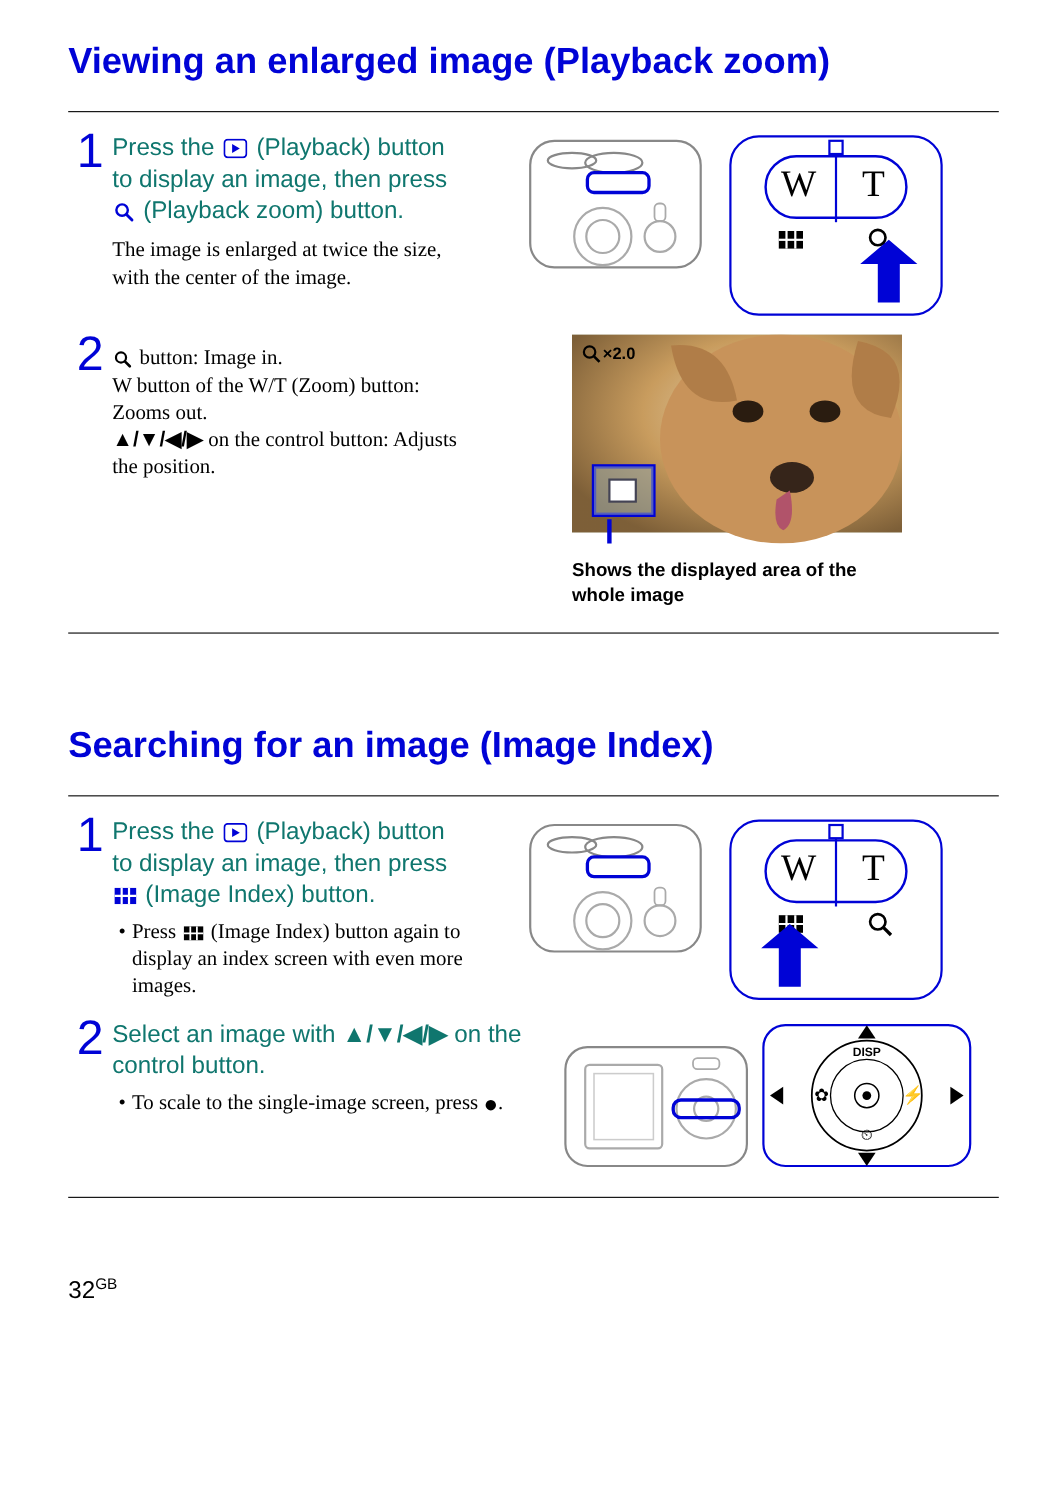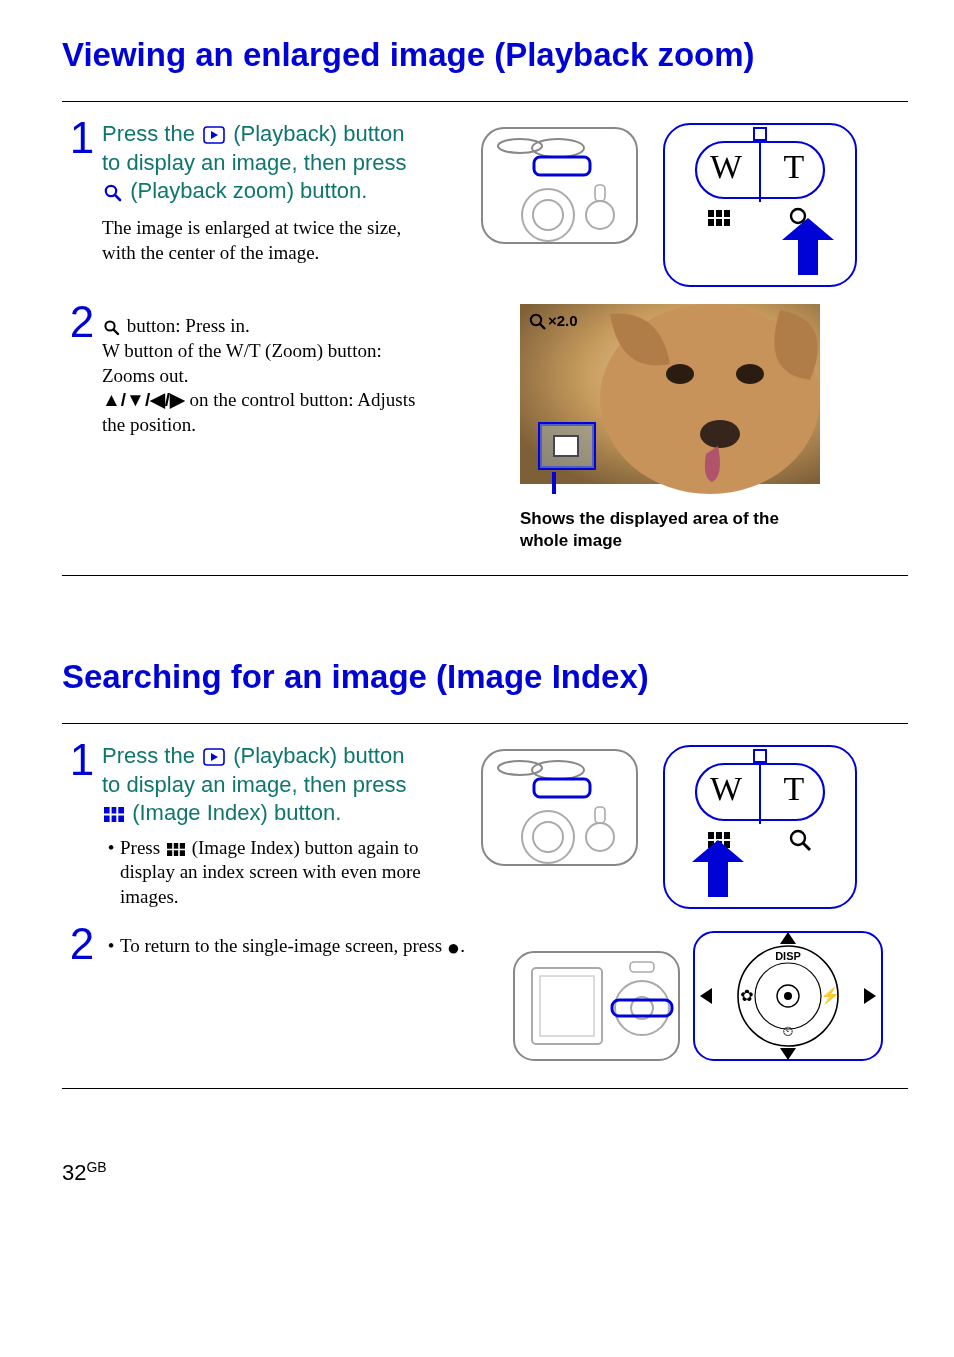--- a/index.html
+++ b/index.html
@@ -108,21 +108,21 @@
         <div class="step">
           <div class="stepnum">2</div>
           <div class="stepbody">
             <div class="detail">
               <span class="inline-icon">
                 <svg width="16" height="16">
                     <circle cx="6" cy="6" r="4.6" fill="none" stroke="#000" stroke-width="2"></circle>
                     <line x1="9.5" y1="9.5" x2="14" y2="14" stroke="#000" stroke-width="2.4" stroke-linecap="round"></line>
                   </svg>
               </span>
-              <span> button: Press in.</span><br>
+              <span> button: Image in.</span><br>
               <span>W button of the W/T (Zoom) button: Zooms out.</span><br>
               <span class="arrowtxt">▲/▼/◀/▶</span>
               <span> on the control button: Adjusts the position.</span>
             </div>
           </div>
         </div>
       </div>
       <div class="figcol">
         <div style="position:relative;">
           <svg width="300" height="190">
@@ -248,24 +248,27 @@
           </svg>
         </div>
       </div>
     </div>
 
     <div class="row" style="margin-top:10px;">
       <div style="flex:0 0 430px;">
         <div class="step">
           <div class="stepnum">2</div>
           <div class="stepbody">
+            <div class="instr">
+              <span>Select an image with </span><span class="arrowtxt">▲/▼/◀/▶</span><span> on the control button.</span>
+            </div>
             <div class="bullet">
               <div class="dot">•</div>
               <div>
-                <span>To return to the single-image screen, press </span>
+                <span>To scale to the single-image screen, press </span>
                 <span style="font-size:22px;line-height:0;vertical-align:middle;">●</span><span>.</span>
               </div>
             </div>
           </div>
         </div>
       </div>
       <div class="figcol" style="flex-direction:row;justify-content:center;align-items:flex-end;">
 
         <svg width="170" height="120">
           <rect x="2" y="6" width="165" height="108" rx="20" fill="#fff" stroke="#888" stroke-width="2"></rect>

